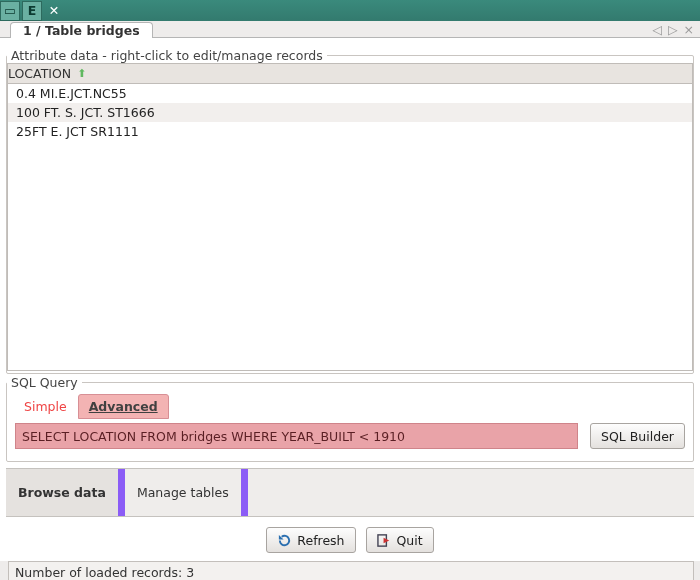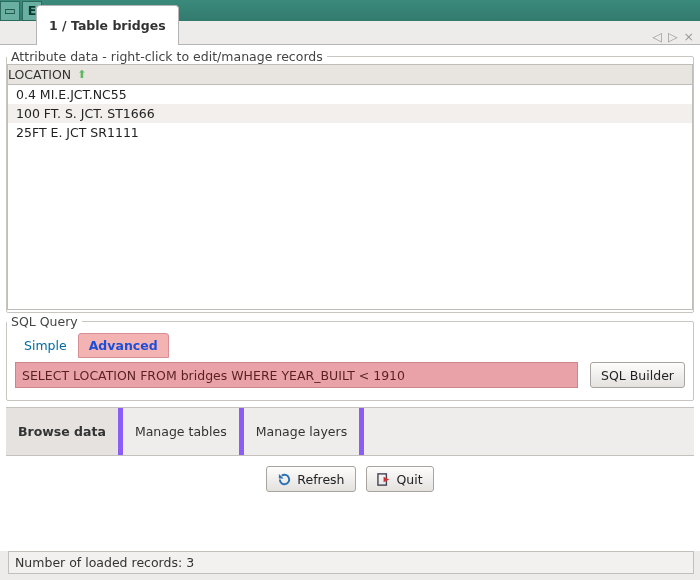--- a/index.html
+++ b/index.html
@@ -3,42 +3,42 @@
 <meta charset="utf-8">
 <style>
   * { box-sizing: border-box; margin: 0; padding: 0; font-family: "DejaVu Sans", Arial, sans-serif; font-size: 12.5px; }
   body { background: #4a9587; width: 700px; height: 580px; overflow: hidden; }
   .titlebar { height: 21px; background: linear-gradient(#3a8a7c,#337a6e); display: flex; align-items: center; color: #fff; font-weight: bold; }
   .titlebar-btn { width: 20px; height: 20px; background:#6ab0a2; border:1px solid #2d6a5e; margin-right:2px; display:flex; align-items:center; justify-content:center; color:#0c3a31; font-weight:bold; cursor:pointer; }
   .titlebar-title { flex:1; text-align:center; font-size:13px; text-shadow:0 1px 1px rgba(0,0,0,.3); }
   .titlebar-close { width:20px;height:20px;color:#fff;font-weight:bold;display:flex;align-items:center;justify-content:center;cursor:pointer; }
   .window-body { background:#eeeceb; height:559px; display:flex; flex-direction:column; }
   .top-tabbar { display:flex; align-items:flex-end; height:24px; border-bottom:1px solid #b5b5b5; padding-left:10px; position:relative; }
-  .top-tab { background:#fff; border:1px solid #b5b5b5; border-bottom:none; border-radius:4px 4px 0 0; padding:12px 12px; font-weight:bold; color:#333; position:relative; top:1px;margin-left:26px; }
+  .top-tab { background:#fff; border:1px solid #b5b5b5; border-bottom:none; border-radius:4px 4px 0 0; padding:0 12px; font-weight:bold; color:#333; position:relative; top:1px; }
   .top-tabbar-right { margin-left:auto; margin-right:6px; display:flex; gap:6px; color:#999; font-size:11px; }
   .top-tabbar-right span { cursor:pointer; }
   .content-area { flex:1; background:#fff; padding:4px 6px 0 6px; display:flex; flex-direction:column; }
-  fieldset { border:1px solid #c9c5c1; border-radius:2px; }
+  fieldset { border:1px solid #c9c5c1; border-radius:2px; margin-top:6px; }
   legend { padding:0 4px; color:#444; font-size:12.5px; }
   .grid-fieldset { flex:0 0 auto; padding-bottom:2px; }
   .grid-header { background:#e8e4e0; border:1px solid #c0bcb8; padding:2px 0; display:flex; align-items:center; color:#333; }
   .sort-arrow { color:#5fb85f; margin-left:6px; font-size:11px; }
-  .grid-body { height:225px; overflow:auto; border:1px solid #c0bcb8; border-top:none; }
+  .grid-body { height:287px; overflow:auto; border:1px solid #c0bcb8; border-top:none; }
   .grid-row { padding:2px 8px; color:#222; }
   .grid-row:nth-child(odd){ background:#fff; }
   .grid-row:nth-child(even){ background:#f2efed; }
   .sql-fieldset { margin-top:1px; padding-bottom:8px; }
   .sql-tabs { display:flex; padding:4px 6px 0 6px; }
-  .sql-tab { padding:4px 10px; color:#0369a1; cursor:pointer; border:1px solid transparent; border-bottom:none; }
-  .sql-tab.active { color:#1d4ed8; background:#f3b3b3; border:1px solid #d78f95; border-radius:3px 3px 0 0; font-weight:bold; }
+  .sql-tab { padding:4px 10px; color:#ef4444; cursor:pointer; border:1px solid transparent; border-bottom:none; }
+  .sql-tab.active { color:#404040; background:#f3b3b3; border:1px solid #d78f95; border-radius:3px 3px 0 0; font-weight:bold;text-decoration:underline; }
   .sql-row { display:flex; align-items:center; padding:4px 8px; gap:12px; }
   .sql-input { flex:1; background:#e9a3a8; border:1px solid #cf848a; padding:4px 6px; color:#5a1f24; font-size:12.5px; height:26px; }
   .btn { background:linear-gradient(#fdfdfd,#e4e1de); border:1px solid #a8a4a0; border-radius:3px; padding:3px 10px; color:#222; display:inline-flex; align-items:center; gap:5px; cursor:pointer; height:26px; }
   .bottom-tabs { display:flex; border-top:1px solid #c5c2be; border-bottom:1px solid #c5c2be; margin-top:6px; background:#efedeb; }
-  .bottom-tab { padding:16px 12px; border-right:5px solid #8b5cf6; color:#333; cursor:pointer; }
+  .bottom-tab { padding:16px 12px; border-right:7px solid #8b5cf6; color:#333; cursor:pointer; }
   .bottom-tab.active { font-weight:bold; background:#e5e2df; }
   .action-bar { display:flex; justify-content:center; gap:10px; padding:10px 10px 8px 10px; }
   .status-wrap { padding:0 6px 6px 8px; }
   .statusbar { border:1px solid #c3bfbb; background:#f3f1ef; padding:3px 6px; color:#333; }
   .icon { display:inline-block; }
   .refresh-icon svg, .quit-icon svg { width:15px; height:15px; display:block; }
 </style>
 </head>
 <body>
 
@@ -82,21 +82,20 @@
         <input class="sql-input" type="text" value="SELECT LOCATION FROM bridges WHERE YEAR_BUILT &lt; 1910" style="">
         <button class="btn">
           <span>SQL Builder</span>
         </button>
       </div>
     </fieldset>
 
     <div class="bottom-tabs">
       <div class="bottom-tab active">Browse data</div>
       <div class="bottom-tab">Manage tables</div>
-      <div class="bottom-tab">Manage layers</div>
     </div>
 
     <div class="action-bar">
       <button class="btn">
         <span class="icon refresh-icon">
           <svg viewBox="0 0 16 16">
               <path fill="none" stroke="#2a6fb0" stroke-width="2" d="M3 8a5 5 0 1 0 2-4"></path>
               <path fill="#2a6fb0" d="M2 2v5h5z"></path>
             </svg>
         </span>

